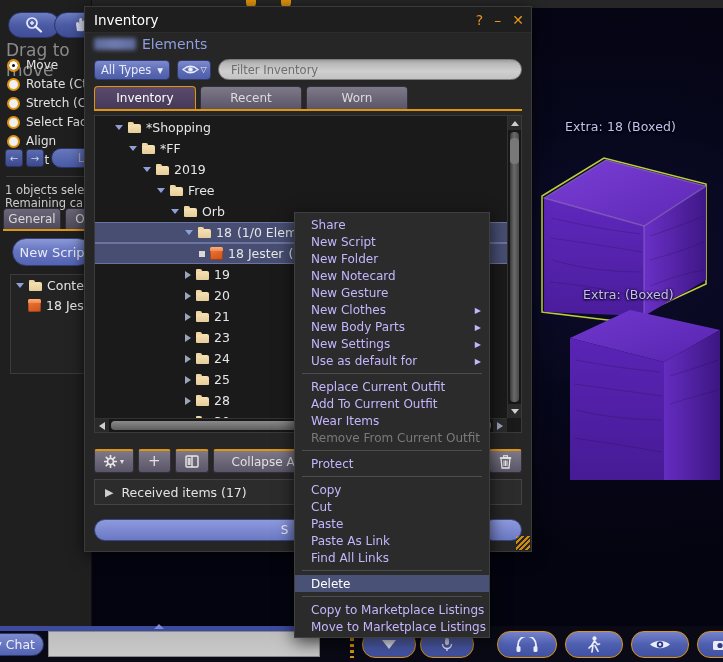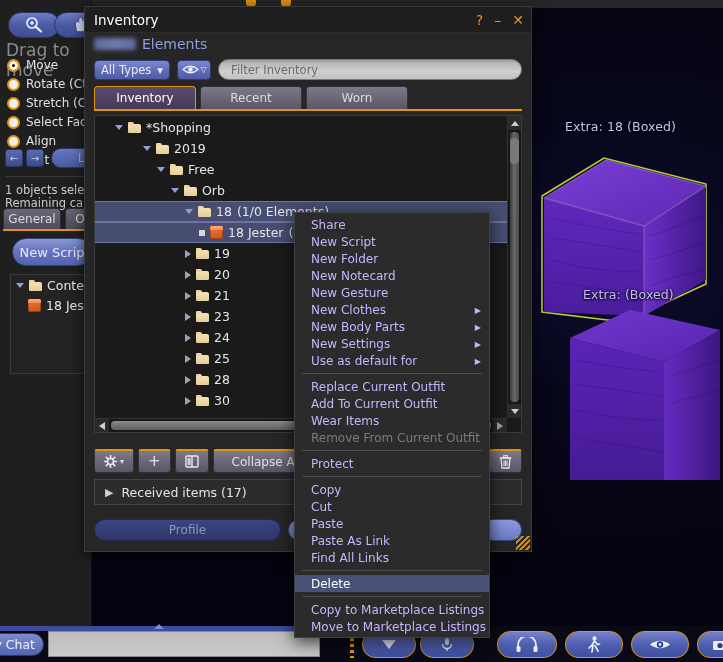--- a/index.html
+++ b/index.html
@@ -489,20 +489,25 @@
     </div>
     <div class="tabs-underline"></div>
 
     <div class="treearea">
       <div class="tree" id="tree-host">
           <div class="trow" style="padding-left: 20px;">
             <span class="tri tri-down"></span>
             <span class="folder-ico"></span>
             <span class="tname">*Shopping</span>
           </div>
+          <div class="trow" style="padding-left: 34px;">
+            <span class="tri tri-down"></span>
+            <span class="folder-ico"></span>
+            <span class="tname">*FF</span>
+          </div>
           <div class="trow" style="padding-left: 48px;">
             <span class="tri tri-down"></span>
             <span class="folder-ico"></span>
             <span class="tname">2019</span>
           </div>
           <div class="trow" style="padding-left: 62px;">
             <span class="tri tri-down"></span>
             <span class="folder-ico"></span>
             <span class="tname">Free</span>
           </div>
@@ -629,21 +634,20 @@
         </svg>
       </div>
     </div>
 
     <div class="received">
       <span style="color:#cfcfcf;font-size:11px">▶</span>
       <span>Received items (17)</span>
     </div>
 
     <div class="botbtns">
-      <div class="pill dark">Profile</div>
       <div class="pill lite">S</div>
       <div class="pill lite" style="max-width:40px"></div>
     </div>
 
     <div class="resize-grip"></div>
   </div>
 
   <div class="ctxmenu" id="ctx-host">
       <div class="mi">
         <span>Share</span>

